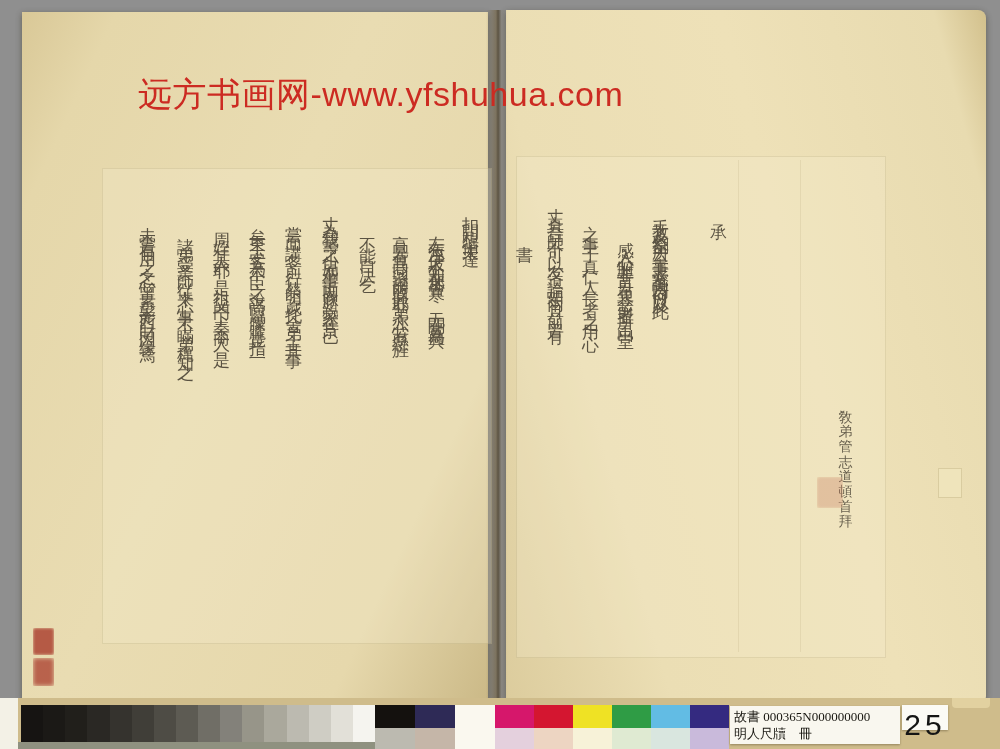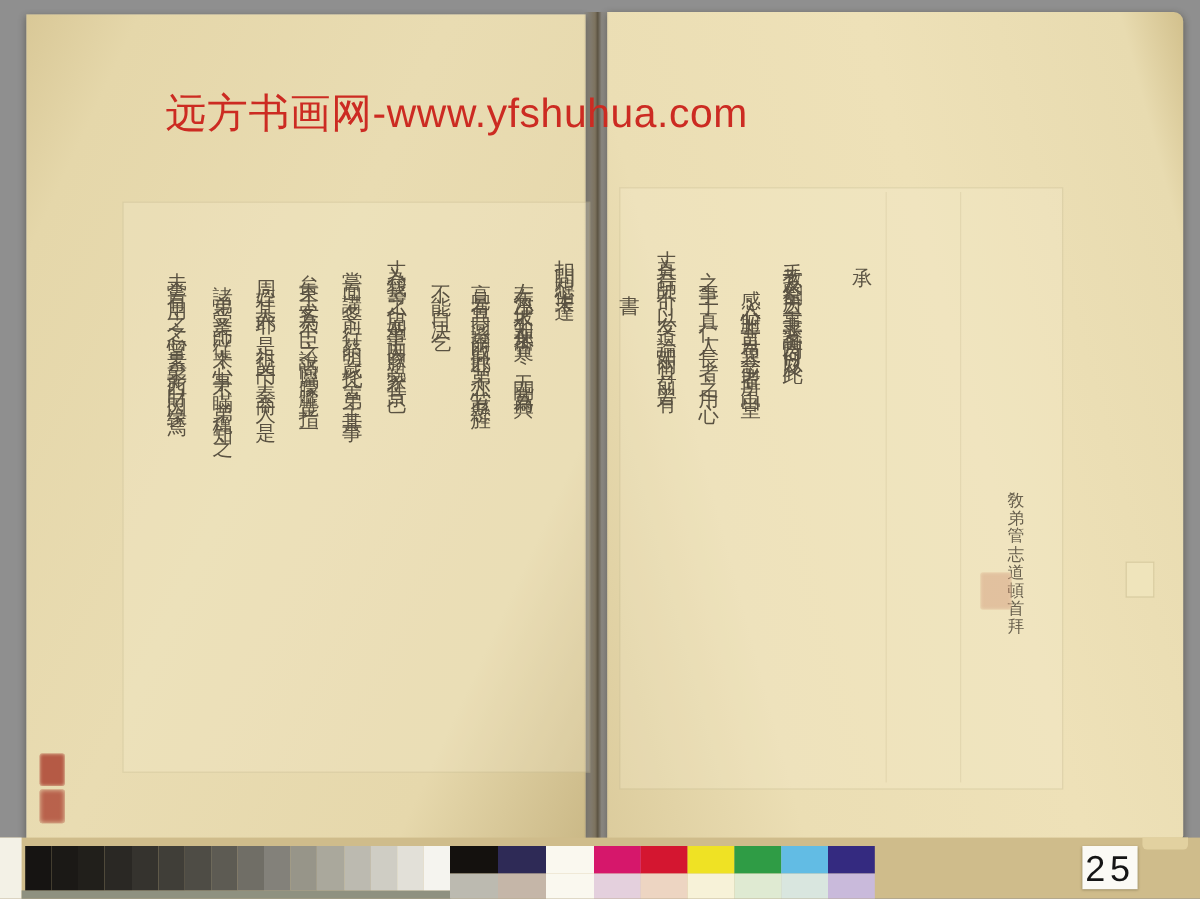--- a/index.html
+++ b/index.html
@@ -57,21 +57,21 @@
   #floor-left{position:absolute;left:18px;top:44px;width:358px;height:7px;background:#8f9180;}
   #gray-ramp{position:absolute;left:21px;top:7px;width:354px;height:37px;display:flex;}
   #gray-ramp .step{flex:1;}
   #checker{position:absolute;left:375px;top:7px;height:44px;display:flex;}
   .patch-col{display:flex;flex-direction:column;}
   .patch-col .top{height:23px;}
   .patch-col .bot{height:21px;}
   #label-box{position:absolute;left:730px;top:8px;width:170px;height:38px;background:#f9f7ef;
     color:#17150f;font-size:13px;line-height:17px;padding:2px 4px;box-sizing:border-box;
     font-family:"Liberation Serif","DejaVu Serif",serif;box-shadow:0 1px 2px rgba(60,50,25,.4);}
-  #page-card{position:absolute;left:902px;top:7px;width:46px;height:36px;background:#fbfaf5;
+  #page-card{position:absolute;left:902px;top:7px;width:46px;height:25px;background:#fbfaf5;
     color:#151515;font-size:30px;letter-spacing:4px;text-align:center;line-height:40px;
     font-family:"Liberation Sans","DejaVu Sans",sans-serif;box-shadow:0 1px 2px rgba(60,50,25,.4);}
   #tab-top-right{position:absolute;left:952px;top:0;width:38px;height:10px;background:#e2d1a0;border-radius:0 0 4px 4px;}
 </style>
 </head>
 <body>
 
 <div class="page" id="page-left"></div>
 <div class="page" id="page-right"></div>
 <div id="crease"></div>
@@ -158,15 +158,19 @@
       </div>
       <div class="patch-col" style="width: 39px;">
         <div class="top" style="background: rgb(98, 188, 228);"></div>
         <div class="bot" style="background: rgb(217, 230, 223);"></div>
       </div>
       <div class="patch-col" style="width: 39px;">
         <div class="top" style="background: rgb(52, 42, 128);"></div>
         <div class="bot" style="background: rgb(201, 186, 219);"></div>
       </div>
     </div>
+  <div id="label-box">
+    <div>故書 000365N000000000</div>
+    <div>明人尺牘　冊</div>
+  </div>
   <div id="page-card">25</div>
   <div id="tab-top-right"></div>
 </div>
 
 </body></html>

